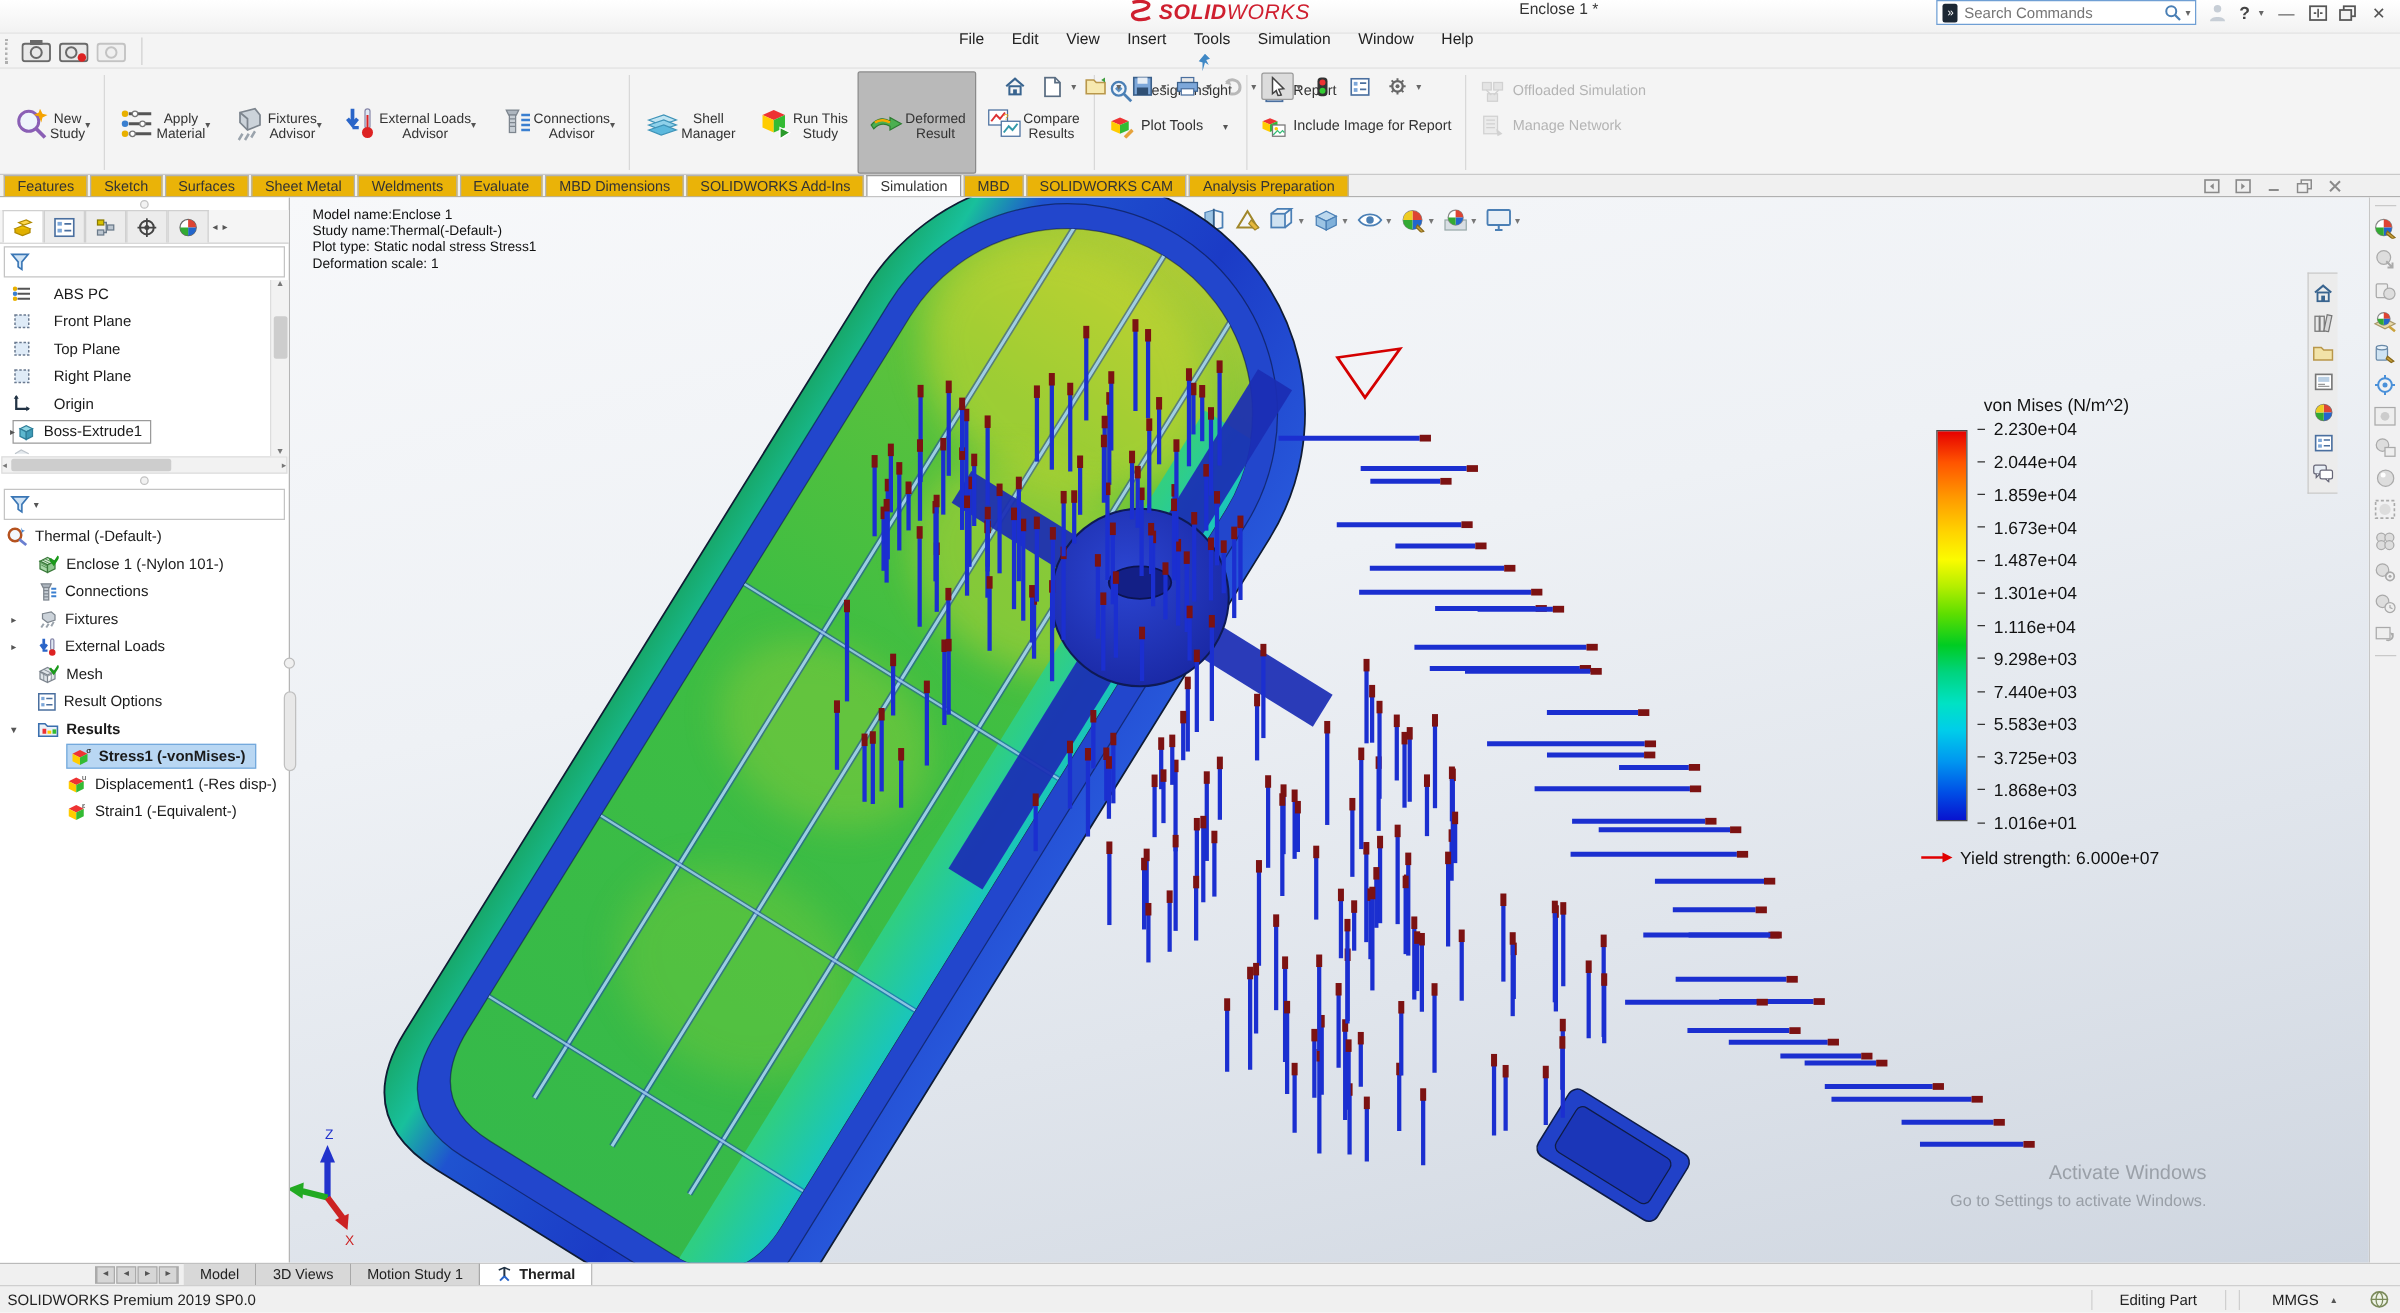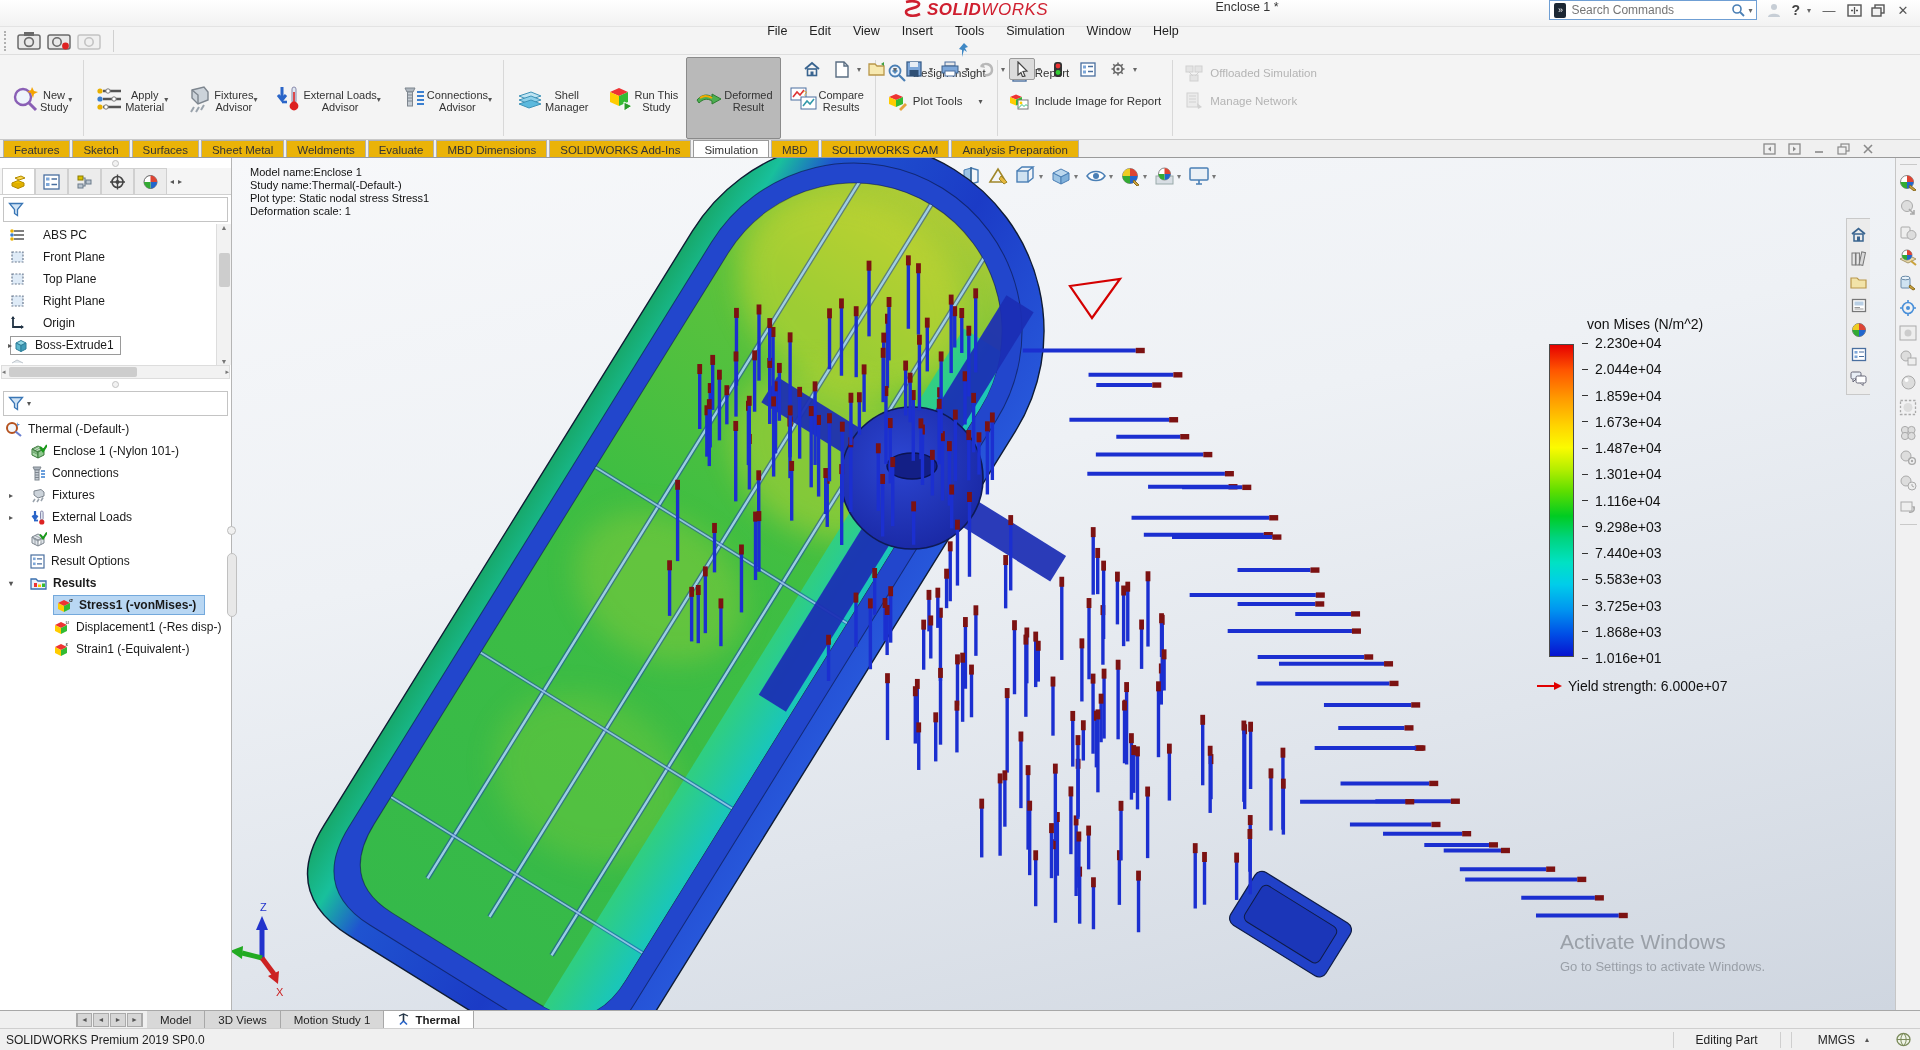--- a/index.html
+++ b/index.html
@@ -98,21 +98,21 @@
   .legend-bar { width:25px; height:313px; border:1px solid #4a4a4a;
     background:linear-gradient(180deg,#e60000 0%,#ff5400 8%,#ff9900 17%,#ffd400 26%,#fbfb00 33%,#b4ee00 40%,#5ede00 47%,#00cc22 55%,#00d47e 62%,#00e2c4 70%,#00cdea 77%,#0096f0 85%,#004ee6 93%,#0813cf 100%); }
   .legend-vals { display:flex; flex-direction:column; justify-content:space-between; height:329px; margin:-8px 0 0 8px; }
   .legend-vals span { height:14px; display:flex; align-items:center; }
   .legend-vals span::before { content:""; width:6px; border-top:1px solid #333; margin-right:7px; }
   .legend-yield { display:flex; align-items:center; gap:5px; margin-top:13px; margin-left:-12px; }
   .yarrow { width:26px; height:8px; position:relative; }
   .yarrow::before { content:""; position:absolute; left:0; top:3px; width:18px; height:2px; background:#e00000; }
   .yarrow::after { content:""; position:absolute; left:17px; top:0; border-left:8px solid #e00000; border-top:4px solid transparent; border-bottom:4px solid transparent; }
   .watermark { position:absolute; left:1328px; top:772px; color:#9aa0a8; }
-  .watermark .w1 { font-size:21px; }
+  .watermark .w1 { font-size:16px;text-align:right; }
   .watermark .w2 { font-size:13px; margin-top:5px; color:#999fa7; }
 
   
   .taskpane { width:25px; background:#f1f1f2; border-left:1px solid #c6c6c6; display:flex; flex-direction:column; align-items:center; padding-top:6px; gap:8px; }
   .tp-sep { width:17px; border-top:1px solid #c9c9c9; }
   .tp-tabs { position:absolute; right:25px; top:60px; width:24px; background:#ececec; border:1px solid #c9c9c9; border-right:none; display:flex; flex-direction:column; align-items:center; gap:9px; padding:8px 0; z-index:4; }
 
   
   .btabs { height:18px; background:#f0f0f0; border-top:1px solid #a8a8a8; display:flex; align-items:stretch; font-size:11.5px;padding-left:48px; }
   .bt-nav { display:flex; align-items:center; gap:1px; padding:0 4px 0 28px; }

